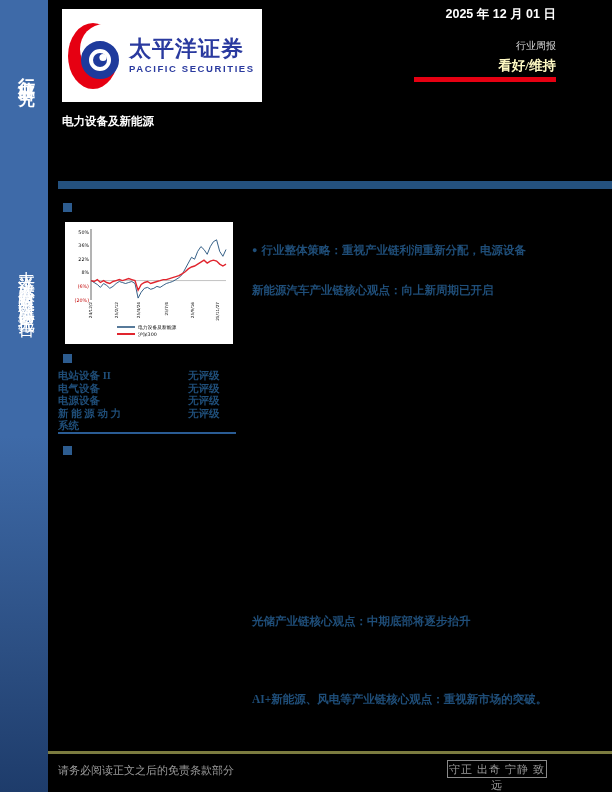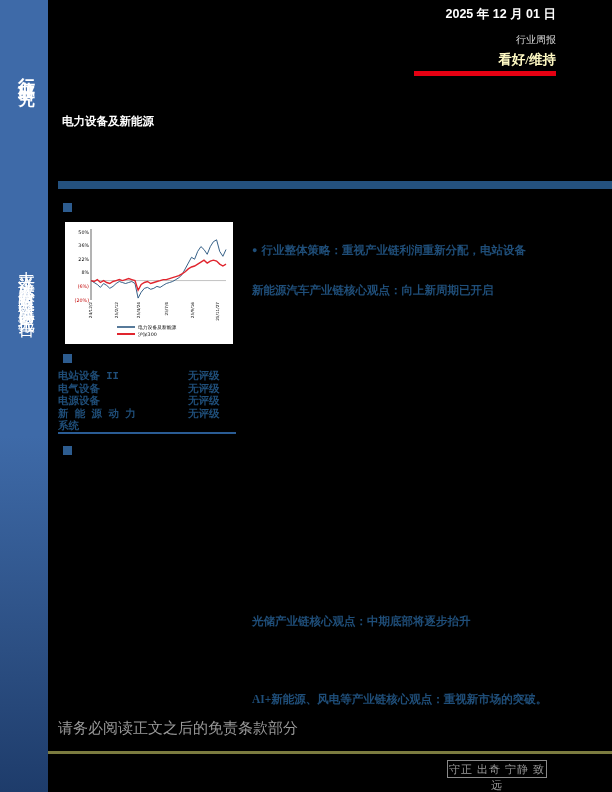--- a/index.html
+++ b/index.html
@@ -15,21 +15,21 @@
   
   .logo-box{position:absolute;left:62px;top:9px;width:200px;height:93px;background:#fff;
             display:flex;align-items:center;}
   .logo-icon{margin-left:5px;flex:0 0 auto;}
   .logo-text{margin-left:4px;display:flex;flex-direction:column;}
   .logo-cn{color:#2a3a9f;font-size:22px;font-weight:bold;letter-spacing:1px;line-height:24px;}
   .logo-en{color:#2a3a9f;font-size:9.5px;font-weight:bold;letter-spacing:1.6px;margin-top:2px;}
   
   .header-meta{position:absolute;right:56px;top:6px;text-align:right;}
   .hm-date{color:#fff;font-size:12.5px;font-weight:bold;}
-  .hm-type{color:#ddd;font-size:10px;margin-top:10px;}
+  .hm-type{color:#ddd;font-size:10px;margin-top:16px;}
   .hm-rating{color:#fef9c3;font-size:13.5px;font-weight:bold;margin-top:4px;
              font-family:"Liberation Serif",serif;}
   .hm-redbar{width:142px;height:5px;background:#e60012;margin-top:2px;margin-left:auto;}
   .industry-label{position:absolute;left:62px;top:114px;color:#fff;font-weight:bold;
                   font-size:11.5px;font-family:"Liberation Serif",serif;}
   .divider-navy{position:absolute;left:58px;top:181px;width:554px;height:8px;background:#24517e;}
   .marker{position:absolute;left:63px;width:9px;height:9px;background:#2d5c8f;}
   .m1{top:203px}.m2{top:354px}.m3{top:446px}
   
   .chart-box{position:absolute;left:65px;top:222px;width:168px;height:122px;background:#fff;}
@@ -39,41 +39,59 @@
       font-family:"Liberation Serif",serif;line-height:15px;}
   .hl-strategy{left:252px;top:243px;}
   .hl-ev{left:252px;top:283px;}
   .hl-solar{left:252px;top:614px;}
   .hl-ai{left:252px;top:692px;}
   .hl .bullet{margin-right:4px;font-size:9px;vertical-align:1px;}
   
   .ratings{position:absolute;left:58px;top:370px;width:178px;color:#1f4e79;
            font-family:"Liberation Serif",serif;font-weight:bold;font-size:10.5px;}
   .r-row{display:flex;line-height:12.6px;}
-  .r-name{flex:1;font-family:Liberation Mono, monospace;}
+  .r-name{flex:1;}
   .r-val{width:48px;}
   .ratings-rule{position:absolute;left:58px;top:432px;width:178px;height:2px;background:#2a5c94;}
   
   .footer-line{position:absolute;left:48px;top:751px;width:564px;height:3px;background:#7b7b3f;}
-  .footer-disclaimer{position:absolute;left:58px;top:719px;color:#9a9a9a;font-size:15px;
+  .footer-disclaimer{position:absolute;left:58px;top:763px;color:#9a9a9a;font-size:11px;
                      font-family:"Liberation Serif",serif;}
   .motto-box{position:absolute;left:447px;top:760px;width:98px;height:16px;
              border:1px solid #8a8a8a;color:#9a9a9a;font-size:11px;line-height:16px;
              text-align:center;letter-spacing:1px;font-family:Liberation Sans, sans-serif;}
 </style>
 </head>
 <body>
 
 <div class="page">
 
   <aside class="sidebar">
     <div class="v-label v-top">行业研究</div>
     <div class="v-label v-bottom">太平洋证券股份有限公司证券研究报告</div>
   </aside>
 
+  <div class="logo-box">
+    <svg class="logo-icon" width="58" height="72" viewBox="0 0 58 72">
+      <defs>
+        <mask id="cres">
+          <rect width="58" height="72" fill="#fff"></rect>
+          <ellipse cx="37" cy="29" rx="24" ry="25" fill="#000"></ellipse>
+        </mask>
+      </defs>
+      <ellipse cx="26" cy="36" rx="25" ry="33" fill="#e60012" mask="url(#cres)"></ellipse>
+      <circle cx="33" cy="40" r="15" fill="none" stroke="#1e3a9c" stroke-width="8"></circle>
+      <circle cx="33" cy="40" r="7" fill="#1e3a9c"></circle>
+      <circle cx="36" cy="37.5" r="3.6" fill="#fff"></circle>
+    </svg>
+    <div class="logo-text">
+      <span class="logo-cn">太平洋证券</span>
+      <span class="logo-en">PACIFIC SECURITIES</span>
+    </div>
+  </div>
 
   <div class="header-meta">
     <div class="hm-date">2025 年 12 月 01 日</div>
     <div class="hm-type">行业周报</div>
     <div class="hm-rating">看好/维持</div>
     <div class="hm-redbar"></div>
   </div>
 
   <div class="industry-label">电力设备及新能源</div>
 
@@ -101,21 +119,21 @@
         <text transform="translate(154.3,80) rotate(-90)" text-anchor="end" font-size="4.2" fill="#000">25/11/27</text>
         <polyline points="26.0,58.6 29.1,60.5 32.3,62.5 35.4,65.4 38.6,61.5 41.7,63.4 44.8,66.3 48.0,64.4 51.1,61.5 54.3,59.5 57.4,60.5 60.5,61.5 63.7,60.5 66.8,59.5 70.0,61.5 73.1,76.1 76.2,70.2 79.4,66.3 82.5,65.4 85.7,67.3 88.8,66.3 91.9,64.4 95.1,65.4 98.2,63.4 101.3,61.5 104.5,60.5 107.6,59.5 110.8,57.6 113.9,55.7 117.0,52.7 120.2,46.9 123.3,41.1 126.5,35.3 129.6,37.2 132.7,29.4 135.9,24.6 139.0,27.5 142.2,32.3 145.3,24.6 148.4,19.7 151.6,17.8 154.7,29.4 157.9,34.3 161.0,27.5" fill="none" stroke="#1f4e79" stroke-width="0.9"></polyline>
         <polyline points="26.0,58.6 29.1,59.5 32.3,57.6 35.4,60.5 38.6,58.6 41.7,60.5 44.8,61.5 48.0,59.5 51.1,58.6 54.3,57.6 57.4,58.6 60.5,57.6 63.7,56.6 66.8,57.6 70.0,58.6 73.1,68.3 76.2,62.5 79.4,60.5 82.5,59.5 85.7,61.5 88.8,60.5 91.9,59.5 95.1,58.6 98.2,57.6 101.3,57.6 104.5,56.6 107.6,55.7 110.8,54.7 113.9,53.7 117.0,51.8 120.2,49.8 123.3,46.9 126.5,45.0 129.6,44.0 132.7,42.1 135.9,40.1 139.0,38.2 142.2,41.1 145.3,39.1 148.4,38.2 151.6,39.1 154.7,42.1 157.9,44.0 161.0,42.1" fill="none" stroke="#e0252e" stroke-width="1.4"></polyline>
         <line x1="52" y1="105" x2="70" y2="105" stroke="#1f4e79" stroke-width="1.5"></line>
         <text x="73" y="106.8" font-size="4.8" fill="#000">电力设备及新能源</text>
         <line x1="52" y1="112" x2="70" y2="112" stroke="#e0252e" stroke-width="2"></line>
         <text x="73" y="113.8" font-size="4.8" fill="#000">沪深300</text>
       </svg>
   </div>
 
-  <div class="hl hl-strategy"><span class="bullet">●</span><span>行业整体策略：重视产业链利润重新分配，电站设备</span></div>
+  <div class="hl hl-strategy"><span class="bullet">●</span><span>行业整体策略：重视产业链利润重新分配，电源设备</span></div>
 
   <div class="hl hl-ev">新能源汽车产业链核心观点：向上新周期已开启</div>
 
   <div class="ratings">
     <div class="r-row">
       <span class="r-name">电站设备 II</span>
       <span class="r-val">无评级</span>
     </div>
     <div class="r-row">
       <span class="r-name">电气设备</span>

